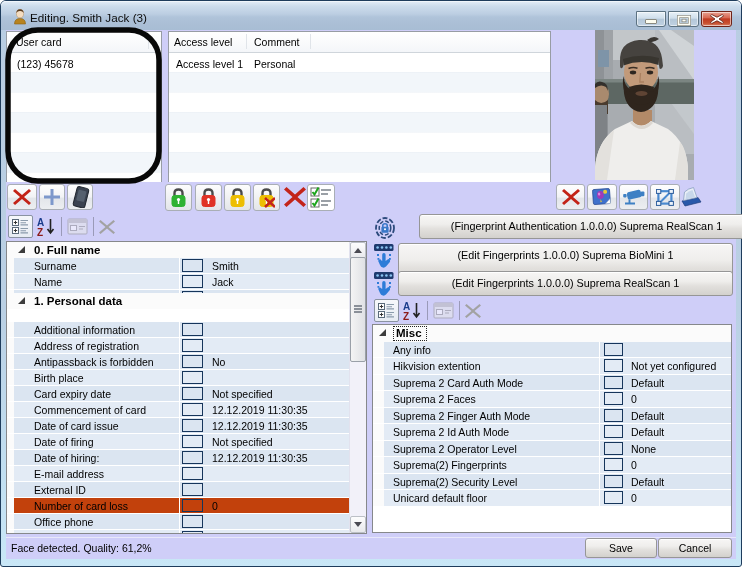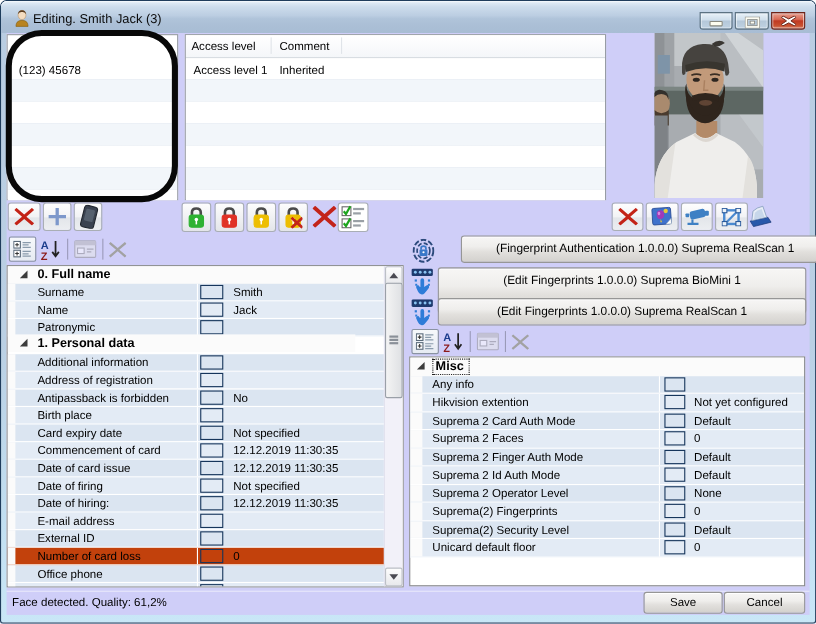--- a/index.html
+++ b/index.html
@@ -42,33 +42,37 @@
     <rect x="1.5" y="1.5" width="11" height="8" fill="none" stroke="#8a8a84" stroke-width="3"></rect>
     <rect x="1.5" y="1.5" width="11" height="8" fill="none" stroke="#fdfdf4" stroke-width="1.6"></rect>
     <rect x="5" y="4.2" width="4" height="2.6" fill="#fdfdf4" stroke="#8a8a84" stroke-width=".8"></rect>
   </svg>
 <div class="capbtn abs" id="btnclose" style="left:701px;width:31px"></div>
 <svg class="abs" style="left:710px;top:14px" width="14" height="10" viewBox="0 0 14 10">
     <path d="M1.8 0.5 L7 3.2 L12.2 0.5 L13.6 1.9 L9 5 L13.6 8.1 L12.2 9.5 L7 6.8 L1.8 9.5 L0.4 8.1 L5 5 L0.4 1.9 Z" fill="#fff" stroke="#6a2a1e" stroke-width=".9" stroke-linejoin="round"></path>
   </svg>
 <div id="client" class="abs"></div>
 <div class="panel abs" style="left:6px;top:31px;width:156px;height:151px">
+<div class="lvhead abs">
+      <span style="left:9px">User card</span>
+      <div class="colsep" style="left:141px"></div>
+    </div>
 <div class="lvrows abs" style="top:21px;height:129px"></div>
 <div class="abs" style="left:10px;top:26px">(123) 45678</div>
 </div>
 <div class="panel abs" style="left:168px;top:31px;width:383px;height:151px">
 <div class="lvhead abs">
       <span style="left:5px">Access level</span>
       <span style="left:85px">Comment</span>
 <div class="colsep" style="left:77px"></div>
       <div class="colsep" style="left:141px"></div>
     </div>
 <div class="lvrows abs" style="top:21px;height:129px"></div>
 <div class="abs" style="left:7px;top:26px">Access level 1</div>
-<div class="abs" style="left:85px;top:26px">Inherited</div>
+<div class="abs" style="left:85px;top:26px">Personal</div>
 </div>
 <svg class="abs" style="left:0px;top:24px" width="170" height="168" viewBox="0 0 170 168">
 <rect x="8" y="6" width="151" height="151" rx="30" ry="30" fill="none" stroke="#080808" stroke-width="5.5"></rect>
 </svg>
 <div class="tbtn abs" style="left:7px;top:184px;width:30px"></div>
 <svg class="abs" style="left:13px;top:189px" width="18" height="16" viewBox="0 0 18 16">
     <path d="M2 0 L9 6 L16 0 L18 2 L11 8 L18 14 L16 16 L9 10 L2 16 L0 14 L7 8 L0 2 Z" fill="#c32317"></path>
   </svg>
 <div class="tbtn abs" style="left:39px;top:184px;width:26px"></div>
 <svg class="abs" style="left:44px;top:189px" width="16" height="16" viewBox="0 0 16 16">
@@ -237,21 +241,21 @@
       <span class="lbl" style="left:27px;top:2px">Name</span>
       <div class="pgbox" style="left:175px;top:1px;width:21px;height:13px"></div>
       <span class="pgval" style="left:205px;top:2px">Jack</span>
     </div>
 <div class="pgrow" style="top:48px;height:16px;width:342px;background:#dbe5f1">
       <div style="position:absolute;left:0;top:0;bottom:0;width:7px;background:#fbfbfb"></div>
       <div style="position:absolute;left:172px;top:0;bottom:0;width:1px;background:#fff"></div>
       <span class="lbl" style="left:27px;top:2px">Patronymic</span>
       <div class="pgbox" style="left:175px;top:1px;width:21px;height:13px"></div>
     </div>
-<div class="pgcat" style="top:62px;height:16px;width:316px">
+<div class="pgcat" style="top:51px;height:16px;width:342px">
       <div class="tri" style="left:11px;top:4px"></div>
       <span style="position:absolute;left:27px;top:2px">1. Personal data</span>
     </div>
 <div class="pgrow" style="top:80px;height:16px;width:342px;background:#dbe5f1">
       <div style="position:absolute;left:0;top:0;bottom:0;width:7px;background:#fbfbfb"></div>
       <div style="position:absolute;left:172px;top:0;bottom:0;width:1px;background:#fff"></div>
       <span class="lbl" style="left:27px;top:2px">Additional information</span>
       <div class="pgbox" style="left:175px;top:1px;width:21px;height:13px"></div>
     </div>
 <div class="pgrow" style="top:112px;height:16px;width:342px;background:#dbe5f1">

